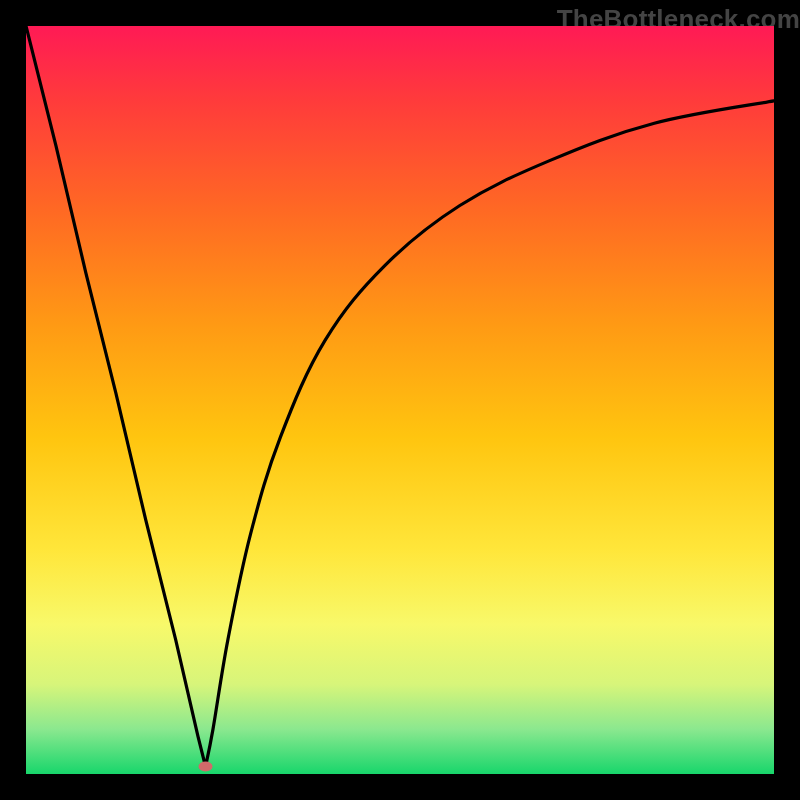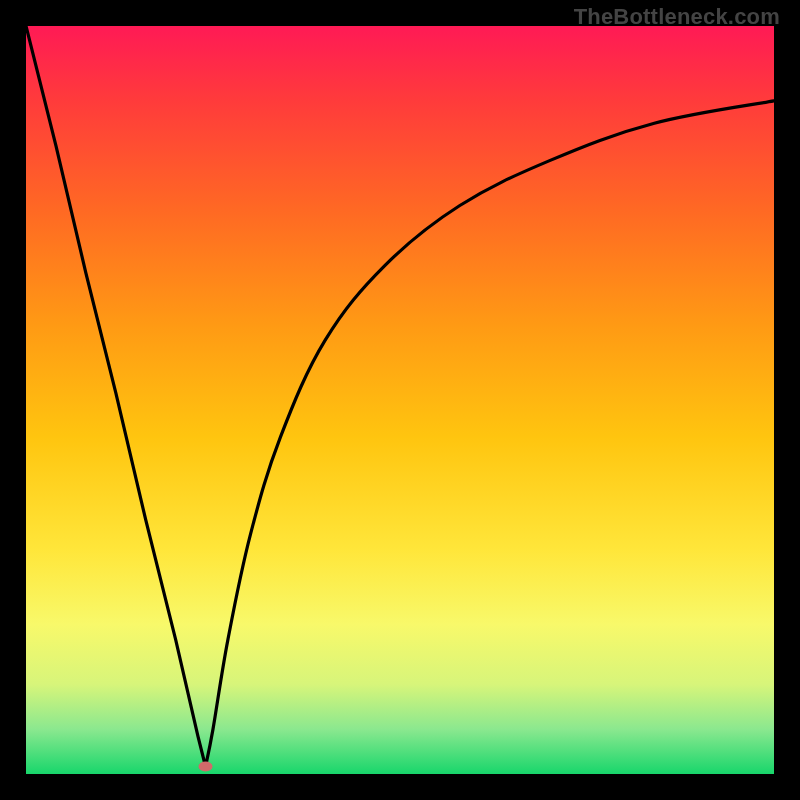--- a/index.html
+++ b/index.html
@@ -20,23 +20,23 @@
   .plot {
     position: absolute;
     left: 26px;
     top: 26px;
     width: 748px;
     height: 748px;
   }
   .watermark {
     position: absolute;
     top: 4px;
-    right: 20px;
+    right: 0;
     color: #444;
-    font-size: 22px;
+    font-size: 26px;
     font-weight: 600;
     letter-spacing: 0.2px;
     user-select: none;
   }
 </style>
 </head>
 <body>
 
 <div class="frame">
   <div class="watermark">TheBottleneck.com</div>

